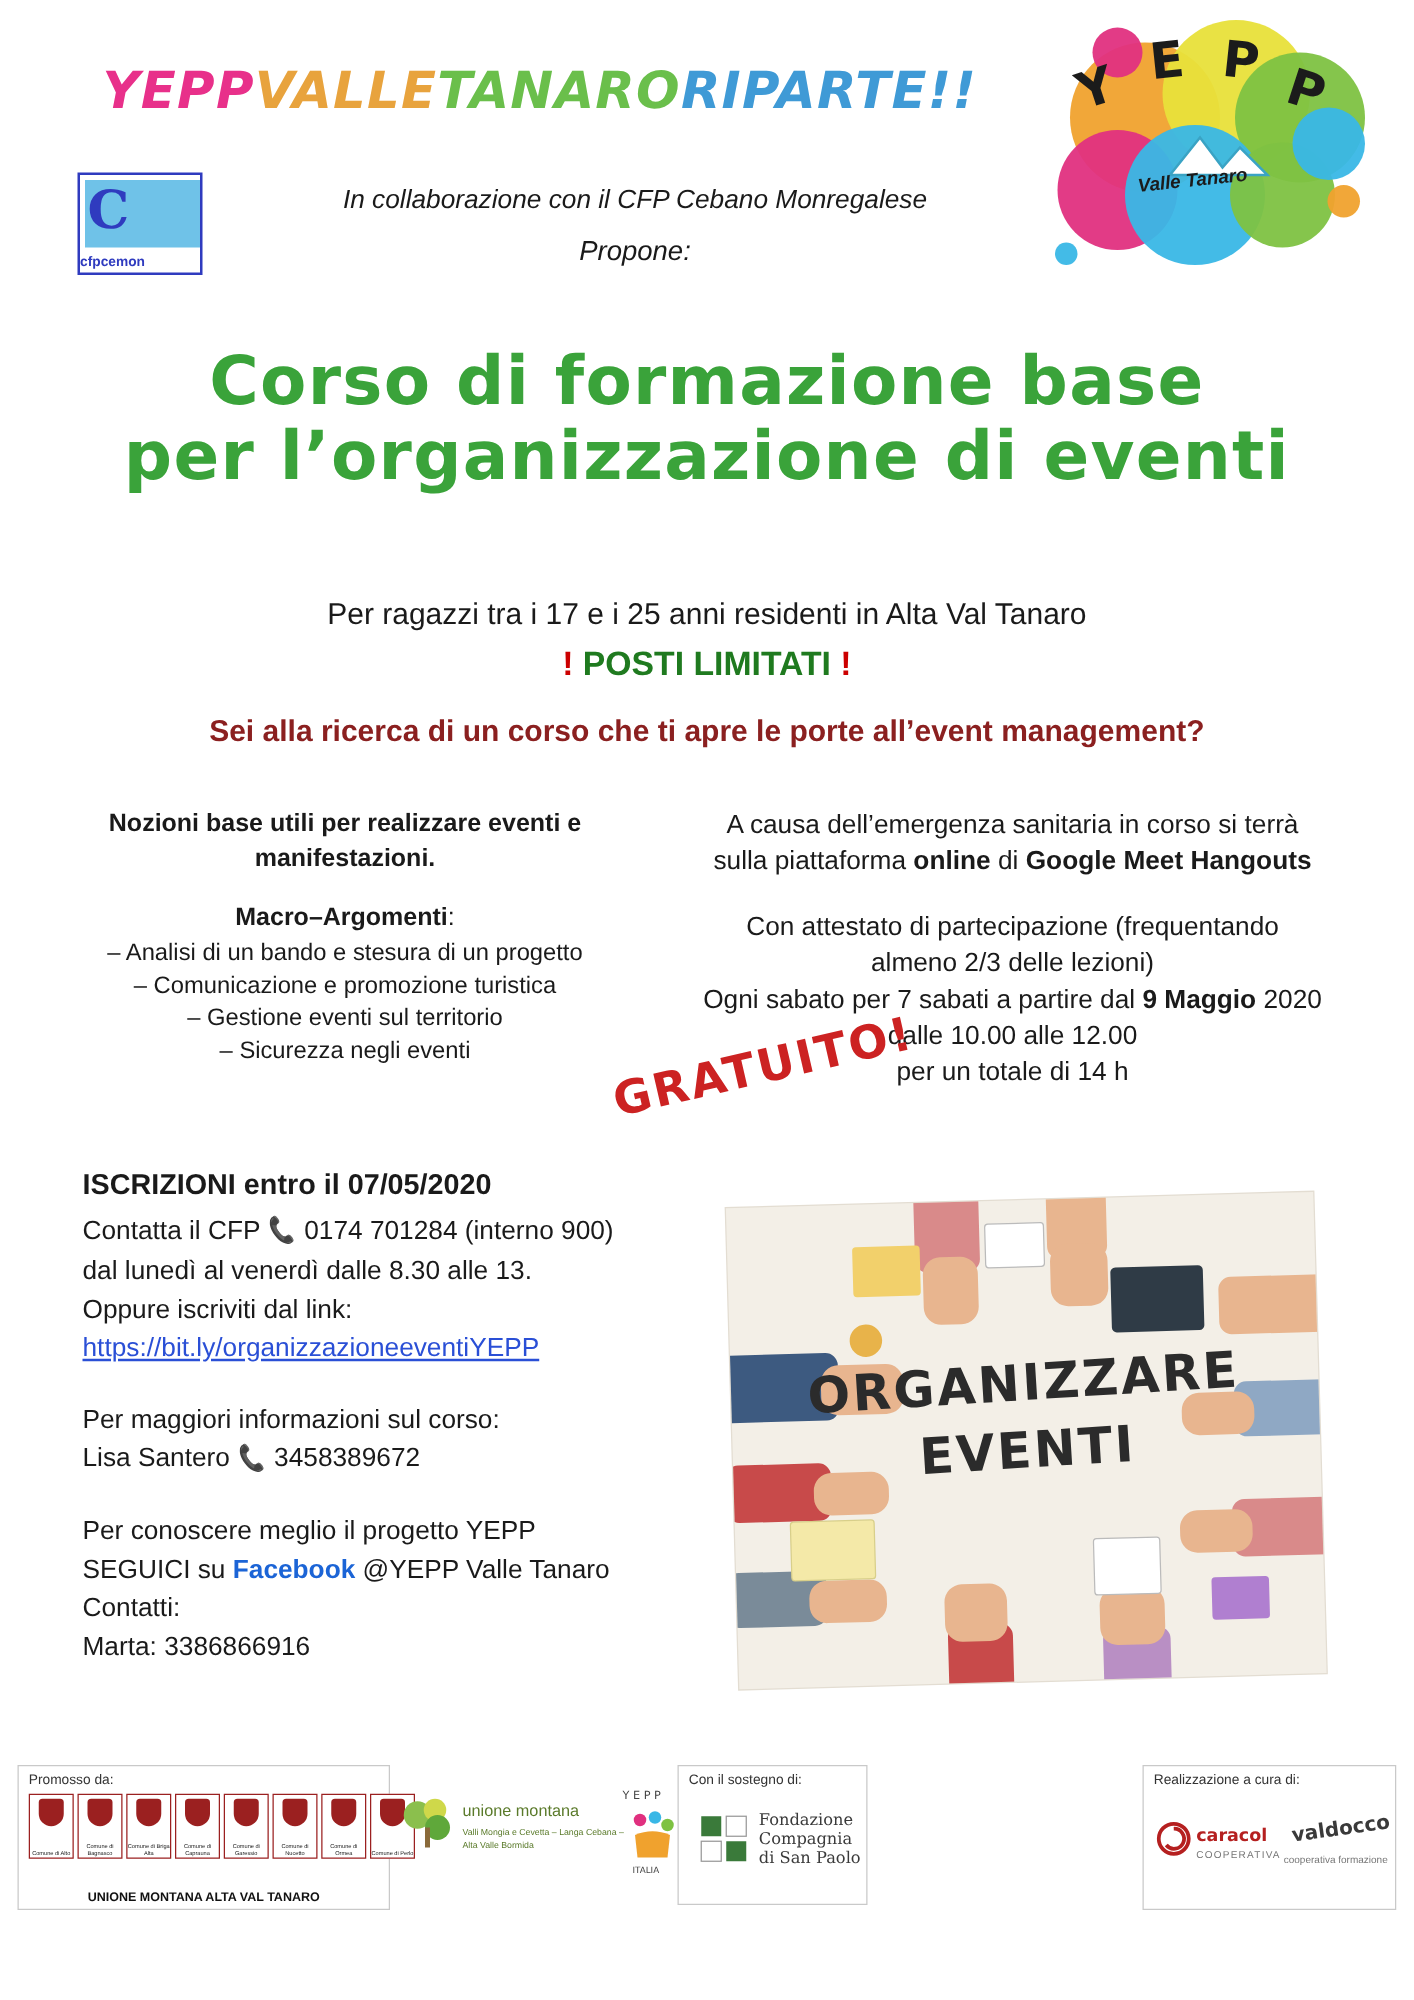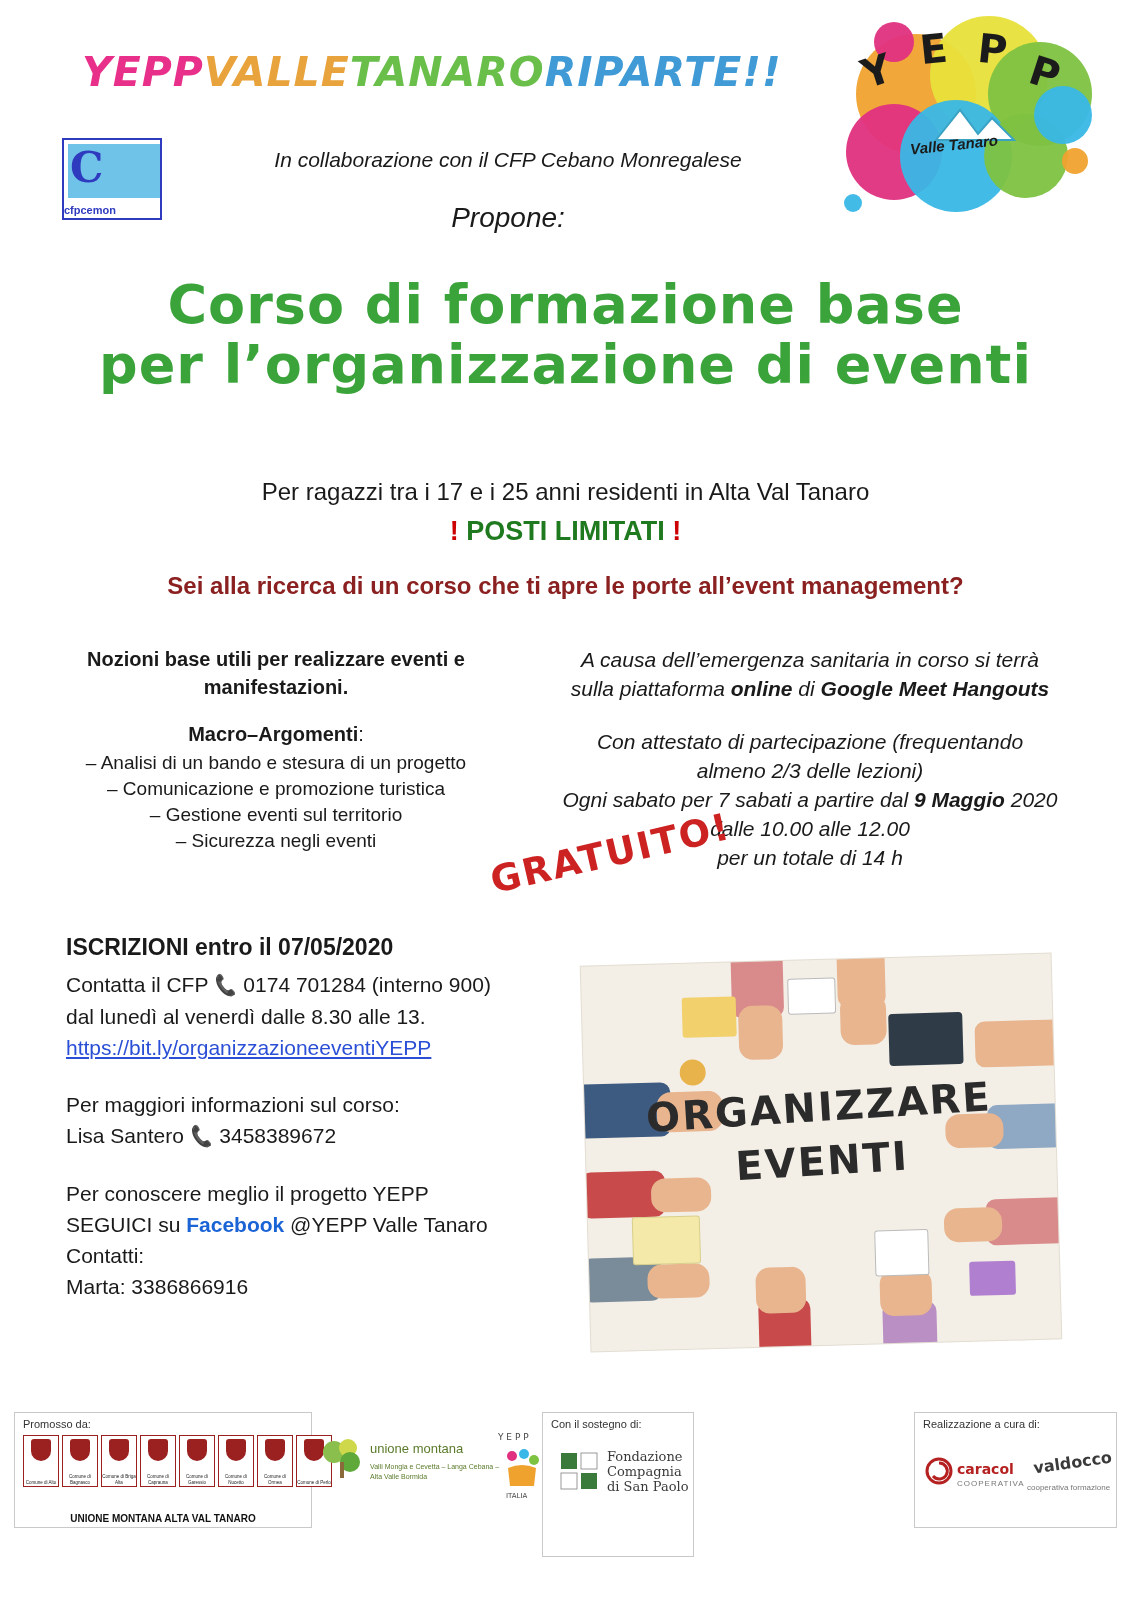--- a/index.html
+++ b/index.html
@@ -111,25 +111,25 @@
     top: 148px;
     left: 178px;
     width: 660px;
     text-align: center;
     font-size: 21px;
     font-style: italic;
     color: #1a1a1a;
   }
   .propone {
     position: absolute;
-    top: 202px;
+    top: 188px;
     left: 178px;
     width: 660px;
     text-align: center;
-    font-size: 28px;
+    font-size: 22px;
     font-style: italic;
     color: #1a1a1a;
   }
 
   
   .main-title {
     position: absolute;
     top: 275px;
     left: 0;
     width: 1131px;
@@ -200,21 +200,20 @@
 
   
   .right-col {
     position: absolute;
     top: 645px;
     left: 560px;
     width: 500px;
     text-align: center;
     font-size: 21px;
     line-height: 29px;
-    font-style: italic;
   }
   .right-col p { margin: 0 0 24px 0; }
   .right-col b { font-weight: bold; }
 
   
   .gratuito {
     position: absolute;
     top: 832px;
     left: 488px;
     font-family: "DejaVu Sans", sans-serif;
@@ -486,20 +485,21 @@
 
 <div class="gratuito">GRATUITO!</div>
 
 <div class="iscrizioni">
   <div class="title">ISCRIZIONI entro il 07/05/2020</div>
   <div>
     <span>Contatta il CFP </span><span class="phone-icon">📞</span>
     <span>0174 701284 (interno 900)</span>
   </div>
   <div>dal lunedì al venerdì dalle 8.30 alle 13.</div>
+  <div>Oppure iscriviti dal link:</div>
   <a class="link" href="#">https://bit.ly/organizzazioneeventiYEPP</a>
   <div class="gap"></div>
   <div>Per maggiori informazioni sul corso:</div>
   <div>
     <span>Lisa Santero</span>
     <span class="phone-icon">📞</span>
     <span>3458389672</span>
   </div>
   <div class="gap"></div>
   <div>Per conoscere meglio il progetto YEPP</div>
@@ -605,21 +605,21 @@
     <div class="yepp-small" style="left:4px; top:0;">Y E P P</div>
     <svg style="position:absolute; left:8px; top:14px; width:40px; height:44px;" viewBox="0 0 40 44">
       <circle cx="10" cy="10" r="5" fill="#e0307f"></circle>
       <circle cx="22" cy="8" r="5" fill="#39b7e6"></circle>
       <circle cx="32" cy="14" r="5" fill="#7ec242"></circle>
       <path d="M6 22 q14 -6 28 0 l-2 18 h-24 z" fill="#f0a22e"></path>
     </svg>
     <div class="yepp-small" style="left:12px; top:60px; font-size:7px;">ITALIA</div>
   </div>
 
-  <div class="f-box" style="left:528px; top:0; width:152px; height:145px;">
+  <div class="f-box" style="left:528px; top:0; width:152px; height:112px;">
     <div class="f-label" style="left:8px; top:5px;">Con il sostegno di:</div>
     <svg style="position:absolute; left:16px; top:38px; width:40px; height:40px;" viewBox="0 0 40 40">
       <rect x="2" y="2" width="16" height="16" fill="#3a7a3a"></rect>
       <rect x="22" y="2" width="16" height="16" fill="#ffffff" stroke="#999"></rect>
       <rect x="2" y="22" width="16" height="16" fill="#ffffff" stroke="#999"></rect>
       <rect x="22" y="22" width="16" height="16" fill="#3a7a3a"></rect>
     </svg>
     <div class="fcsp" style="left:64px; top:36px; white-space:pre-line;">Fondazione
 Compagnia
 di San Paolo</div>

